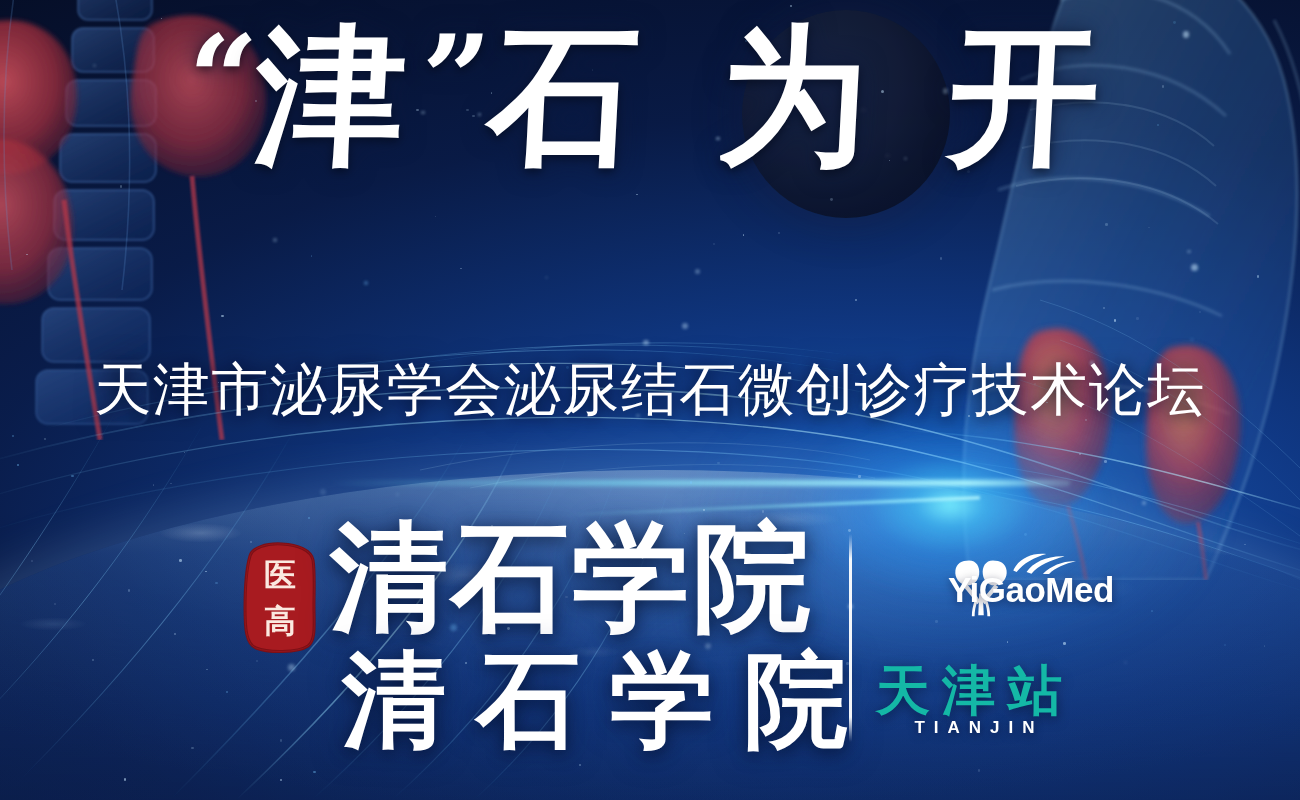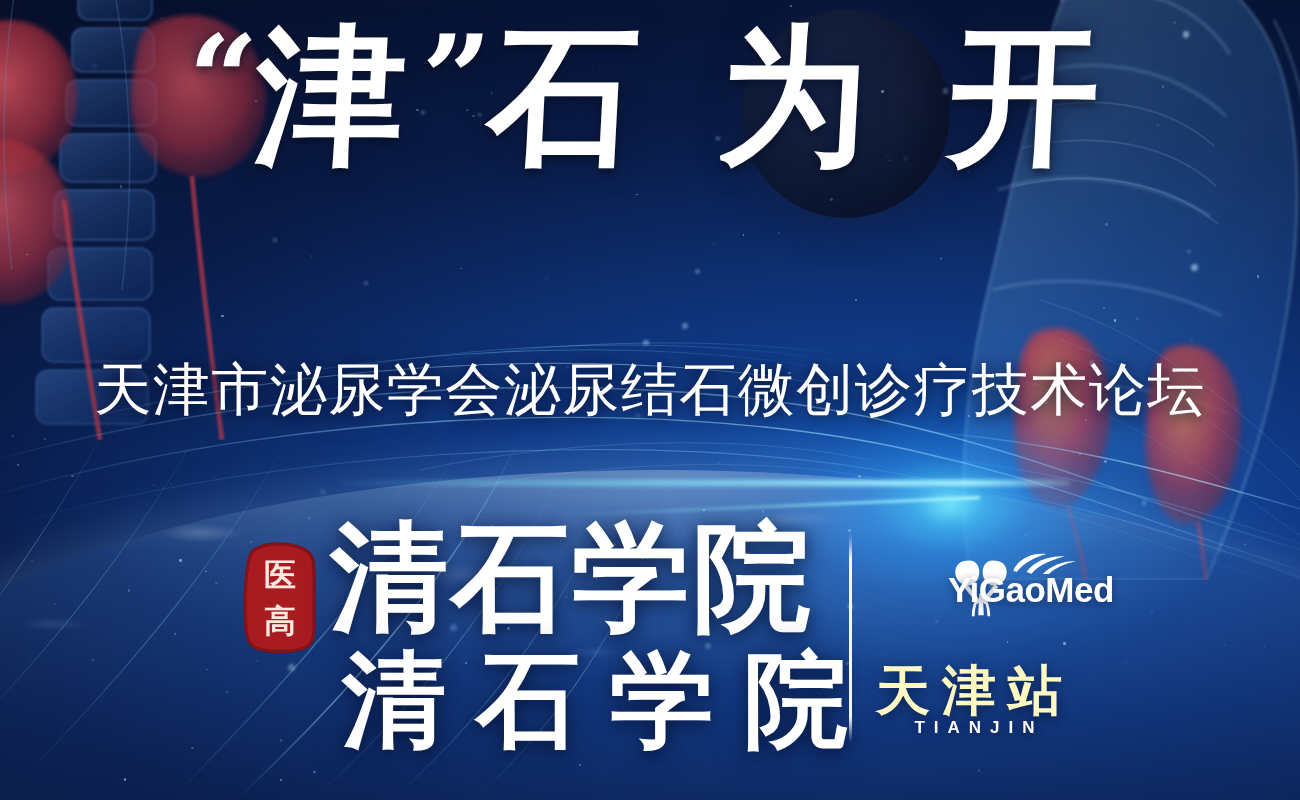--- a/index.html
+++ b/index.html
@@ -166,21 +166,21 @@
   .ygm{position:absolute;left:876px;top:556px;width:210px;height:64px;text-align:center;}
   .ygm-text{
     position:absolute;left:72px;top:14px;
     color:#ffffff;font-size:35px;font-weight:700;letter-spacing:-0.5px;
     text-shadow:0 2px 8px rgba(0,10,40,.5);
   }
 
   
   .tj-cn{
     position:absolute;left:876px;top:655px;
-    color:#fef9c3;font-size:54px;font-weight:700;letter-spacing:12px;white-space:nowrap;
+    color:#14b8a6;font-size:54px;font-weight:700;letter-spacing:12px;white-space:nowrap;
     text-shadow:0 3px 12px rgba(2,10,34,.6);
   }
   .tj-en{
     position:absolute;left:879px;top:718px;width:200px;text-align:center;
     color:#ffffff;font-size:17px;font-weight:700;letter-spacing:9px;
     text-shadow:0 2px 8px rgba(2,10,34,.6);
   }
 </style>
 </head>
 <body>

